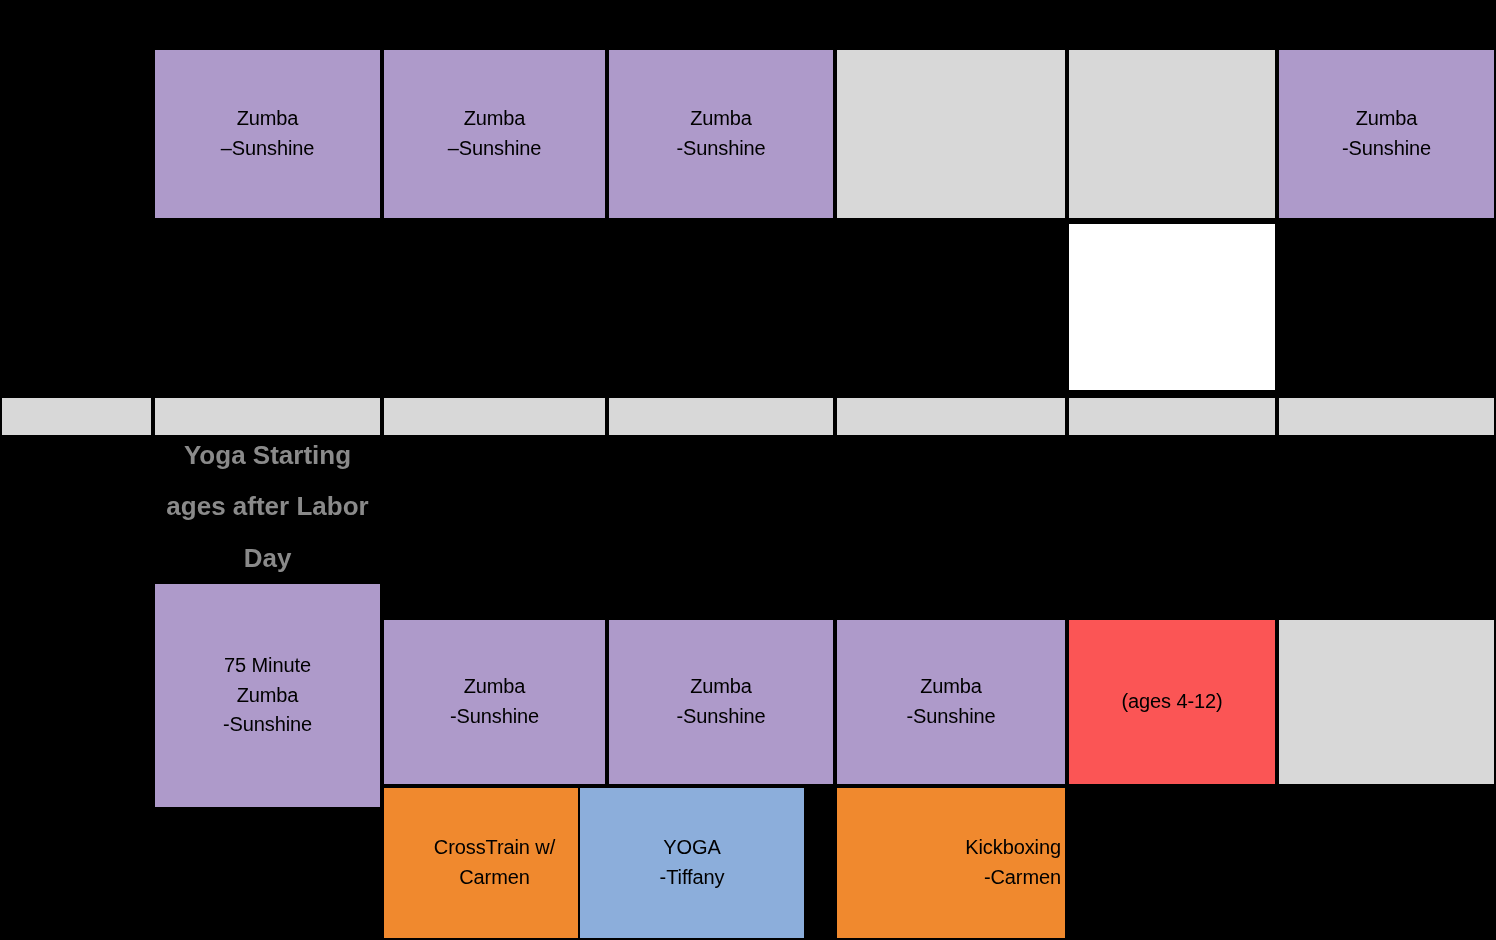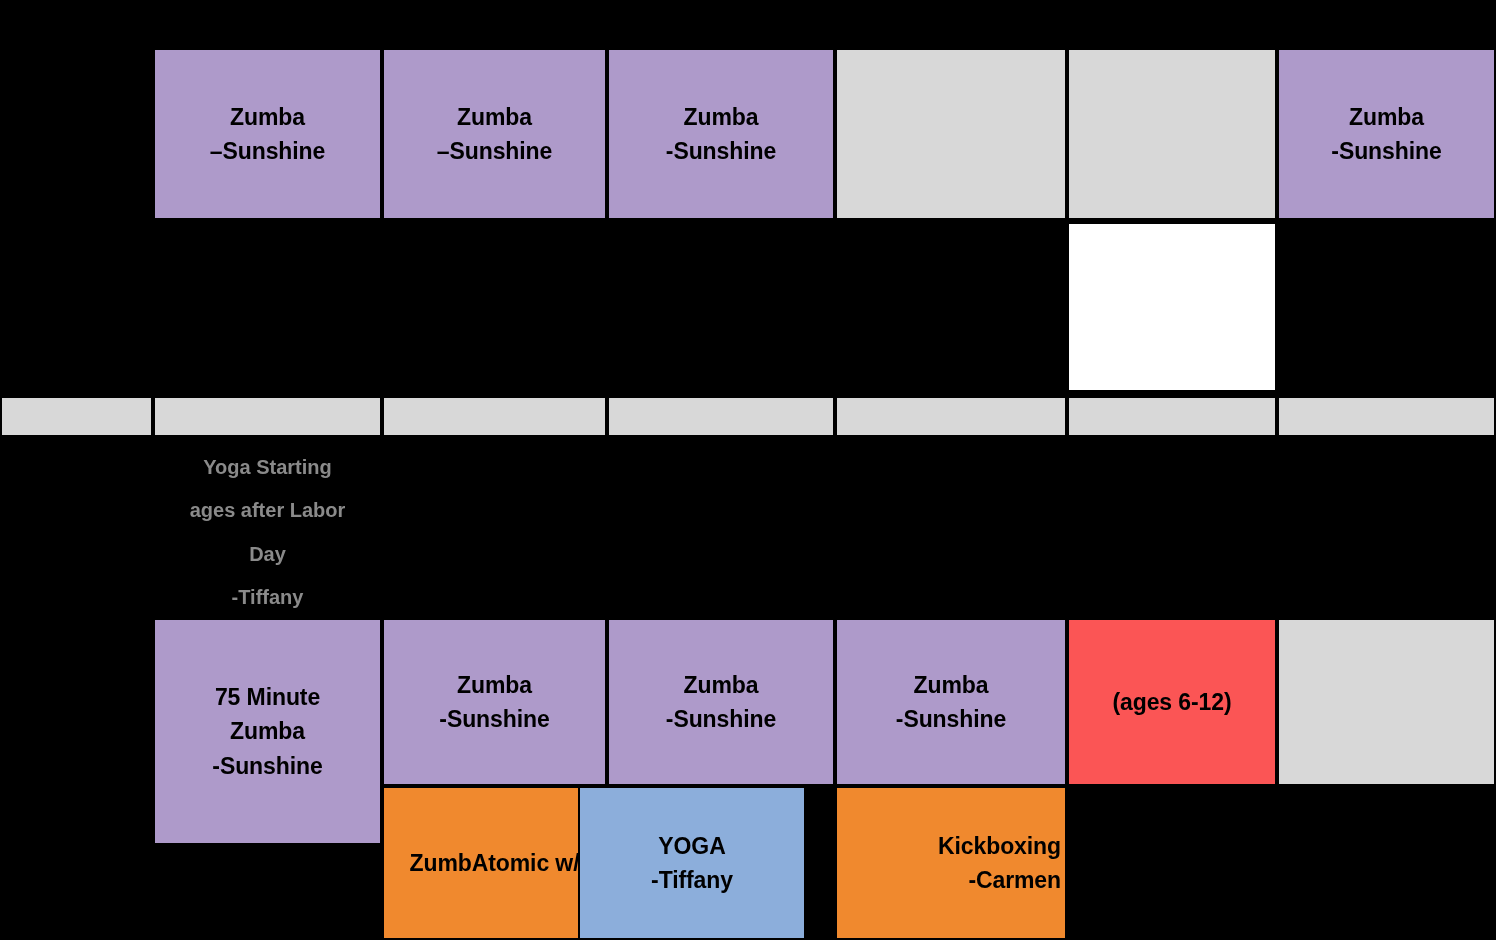--- a/index.html
+++ b/index.html
@@ -19,44 +19,44 @@
   .cell {
     position: absolute;
     box-sizing: border-box;
     border: 2px solid #000000;
     display: flex;
     flex-direction: column;
     align-items: center;
     justify-content: center;
     text-align: center;
     color: #000000;
-    font-weight: bold;
-    font-size: 23px;
+    font-weight: normal;
+    font-size: 20px;
     line-height: 1.48;
     letter-spacing: -0.1px;
     padding: 2px 4px;
   }
   .cell .ln { display: block; width: 100%; }
   .purple { background: #AE9ACA; }
   .gray   { background: #D8D8D8; }
   .white  { background: #FFFFFF; }
   .red    { background: #FB5555; }
   .orange { background: #F0892E; }
   .blue   { background: #8CAEDB; }
   .note {
     position: absolute;
     box-sizing: border-box;
     display: flex;
     flex-direction: column;
     align-items: center;
-    justify-content: space-between;
+    justify-content: center;
     text-align: center;
     color: #8A8A8A;
     font-weight: bold;
-    font-size: 20px;
+    font-size: 26px;
     line-height: 1.99;
     border: none;
     background: transparent;
     padding: 0 6px;
   }
 </style>
 </head>
 <body>
 
 <div id="page">
@@ -95,21 +95,21 @@
   <div class="cell gray" style="left:1067px; top:396px; width:210px; height:41px;"></div>
   <div class="cell gray" style="left:1277px; top:396px; width:219px; height:41px;"></div>
 
   <div class="note" style="left:153px; top:448px; width:229px; height:170px;">
     <span class="ln">Yoga Starting</span>
     <span class="ln">ages after Labor</span>
     <span class="ln">Day</span>
     <span class="ln">-Tiffany</span>
   </div>
 
-  <div class="cell purple" style="left:153px; top:618px; width:229px; height:227px;">
+  <div class="cell purple" style="left:153px; top:582px; width:229px; height:227px;">
     <span class="ln">75 Minute</span>
     <span class="ln">Zumba</span>
     <span class="ln">-Sunshine</span>
   </div>
 
   <div class="cell purple" style="left:382px; top:618px; width:225px; height:168px;">
     <span class="ln">Zumba</span>
     <span class="ln">-Sunshine</span>
   </div>
 
@@ -117,27 +117,28 @@
     <span class="ln">Zumba</span>
     <span class="ln">-Sunshine</span>
   </div>
 
   <div class="cell purple" style="left:835px; top:618px; width:232px; height:168px;">
     <span class="ln">Zumba</span>
     <span class="ln">-Sunshine</span>
   </div>
 
   <div class="cell red" style="left:1067px; top:618px; width:210px; height:168px;">
-    <span class="ln">(ages 6-12)</span>
+    <span class="ln">(ages 4-12)</span>
   </div>
 
   <div class="cell gray" style="left:1277px; top:618px; width:219px; height:168px;"></div>
 
   <div class="cell orange" style="left:382px; top:786px; width:225px; height:154px;">
-    <span class="ln">ZumbAtomic w/</span>
+    <span class="ln">CrossTrain w/</span>
+    <span class="ln">Carmen</span>
   </div>
 
   <div class="cell blue" style="left:578px; top:786px; width:228px; height:154px;">
     <span class="ln">YOGA</span>
     <span class="ln">-Tiffany</span>
   </div>
 
   <div class="cell orange" style="left:835px; top:786px; width:232px; height:154px;text-align:right;">
     <span class="ln">Kickboxing</span>
     <span class="ln">-Carmen</span>

